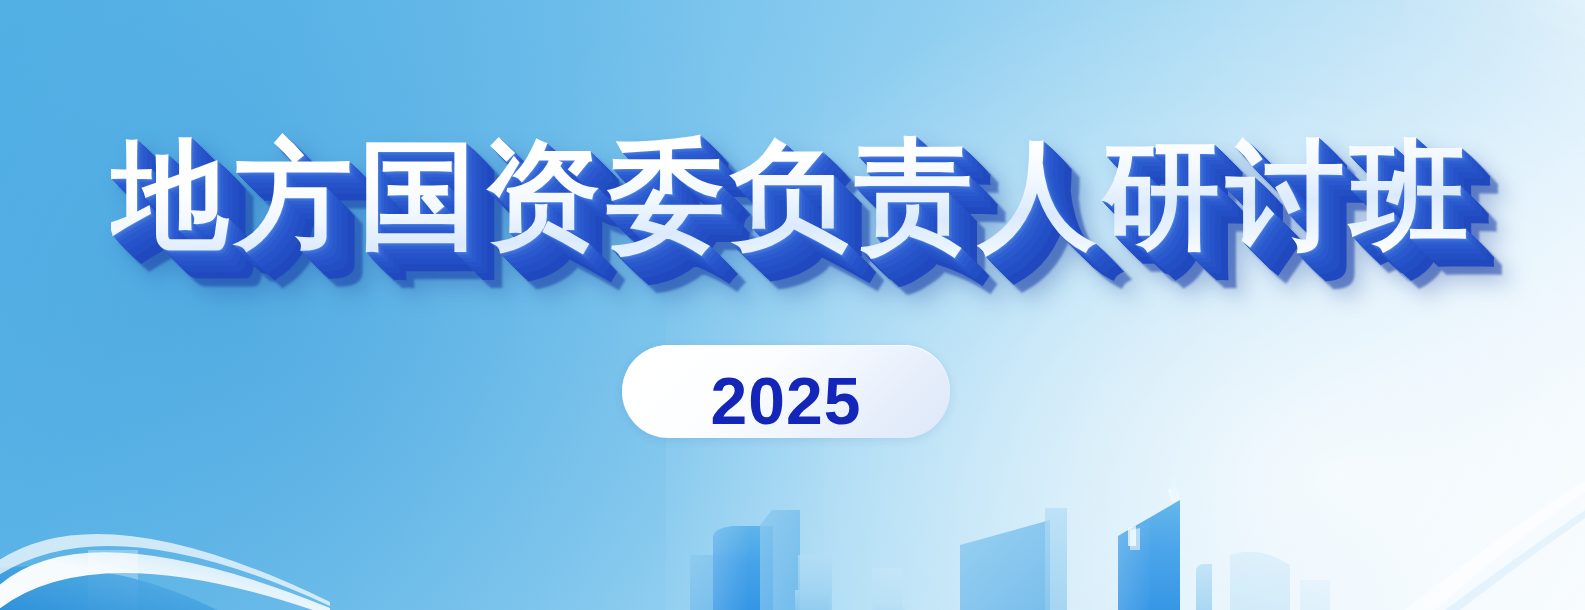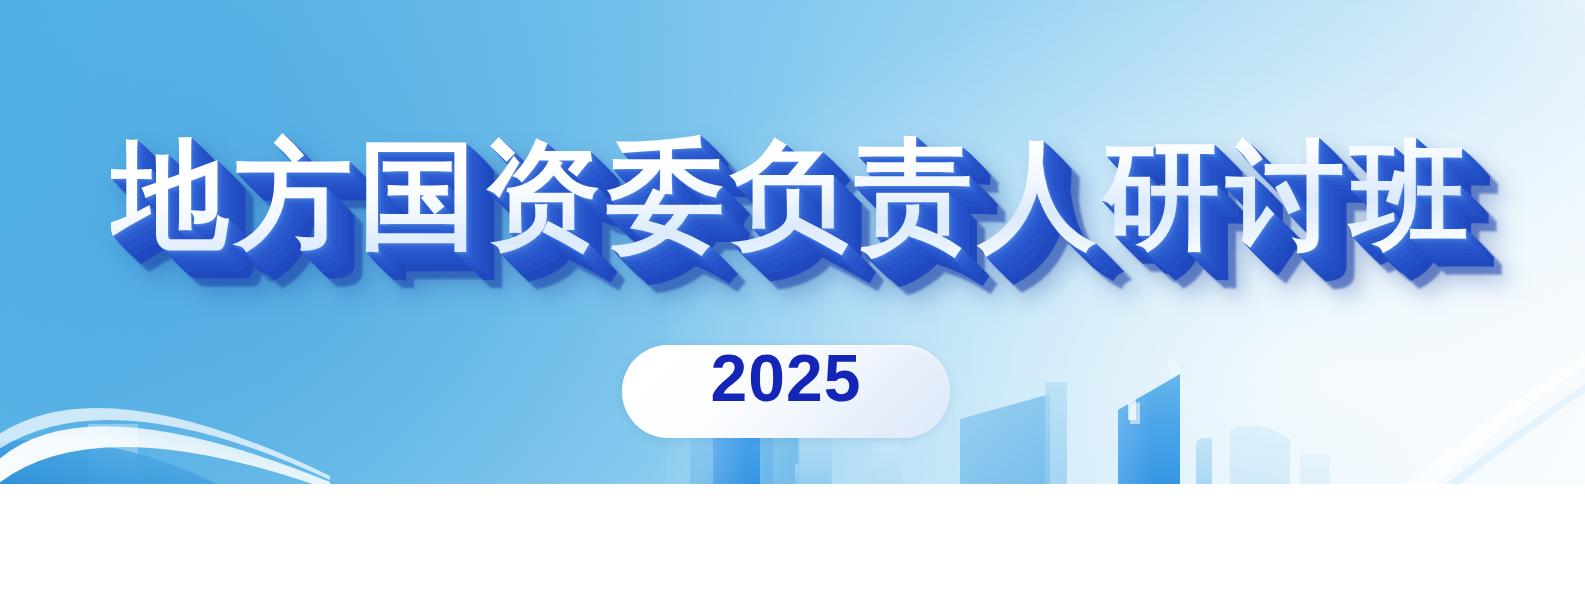--- a/index.html
+++ b/index.html
@@ -9,21 +9,21 @@
     background: #ffffff;
   }
   body {
     font-family: "Liberation Sans", "DejaVu Sans", sans-serif;
   }
 
   
   .banner {
     position: relative;
     width: 1585px;
-    height: 484px;
+    height: 610px;
     overflow: hidden;
     background: #701a75;
     user-select: none;
   }
 
   
   .bg-base {
     position: absolute;
     inset: 0;
     background:
@@ -188,21 +188,21 @@
     background: linear-gradient(135deg,
         #ffffff 0%,
         #fdfeff 34%,
         #f2f7fe 58%,
         #e6eefb 78%,
         #dde8f9 100%);
     box-shadow:
       0 2px 10px rgba(30,80,160,0.12),
       inset 0 1px 0 rgba(255,255,255,0.9);
     display: flex;
-    align-items: flex-start;
+    align-items: flex-end;
     justify-content: center;
   }
   .year-text {
     font-family: "Liberation Sans", "DejaVu Sans", sans-serif;
     font-size: 66px;
     font-weight: 700;
     letter-spacing: 1px;
     color: #1326b8;
     line-height: 1;
     padding-bottom: 4px;

